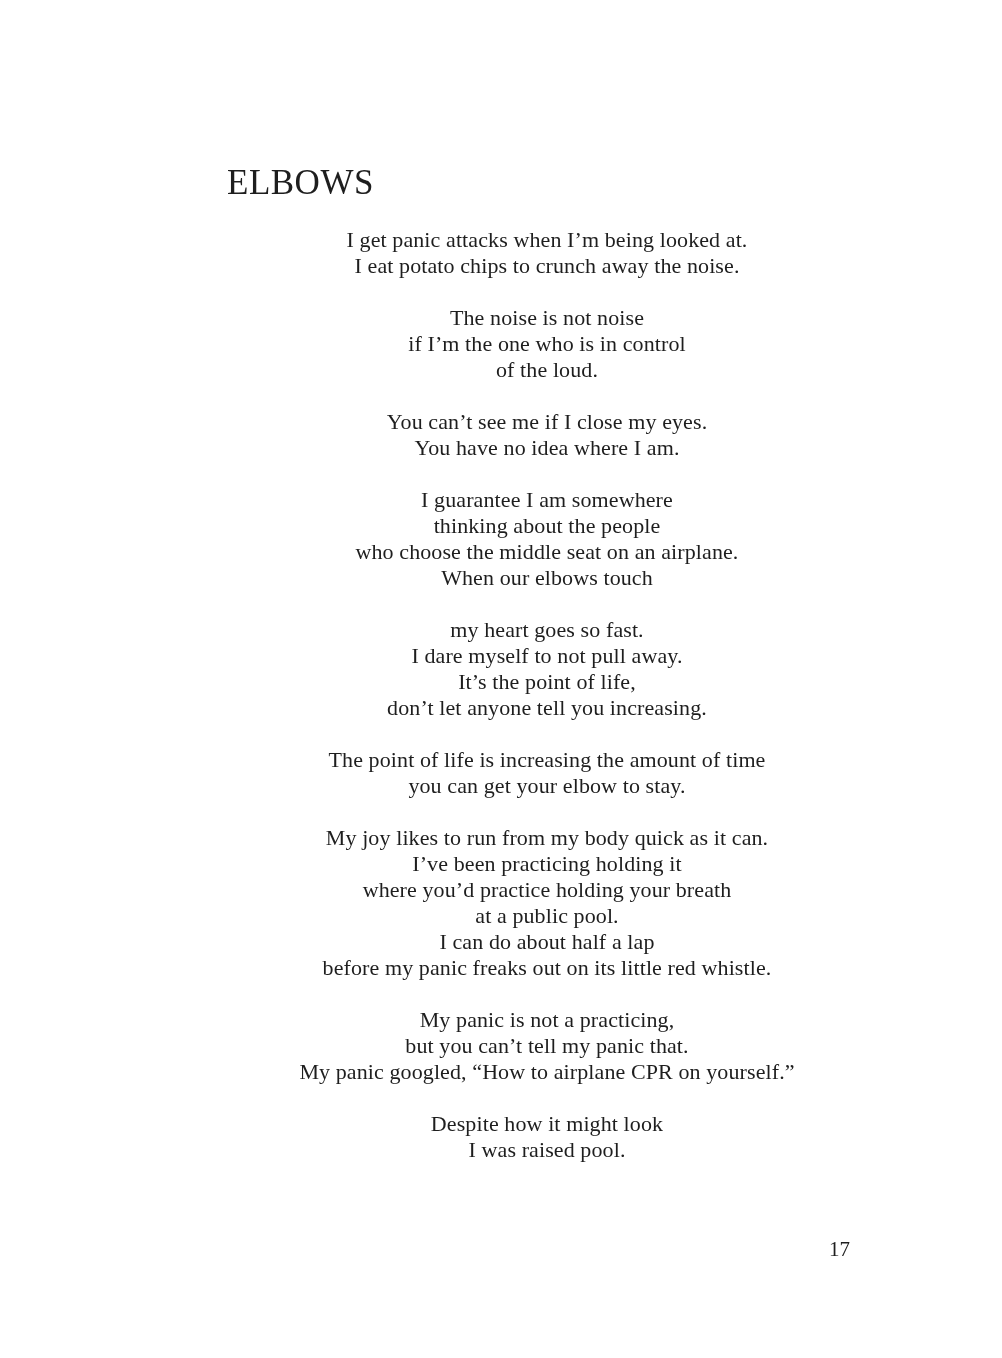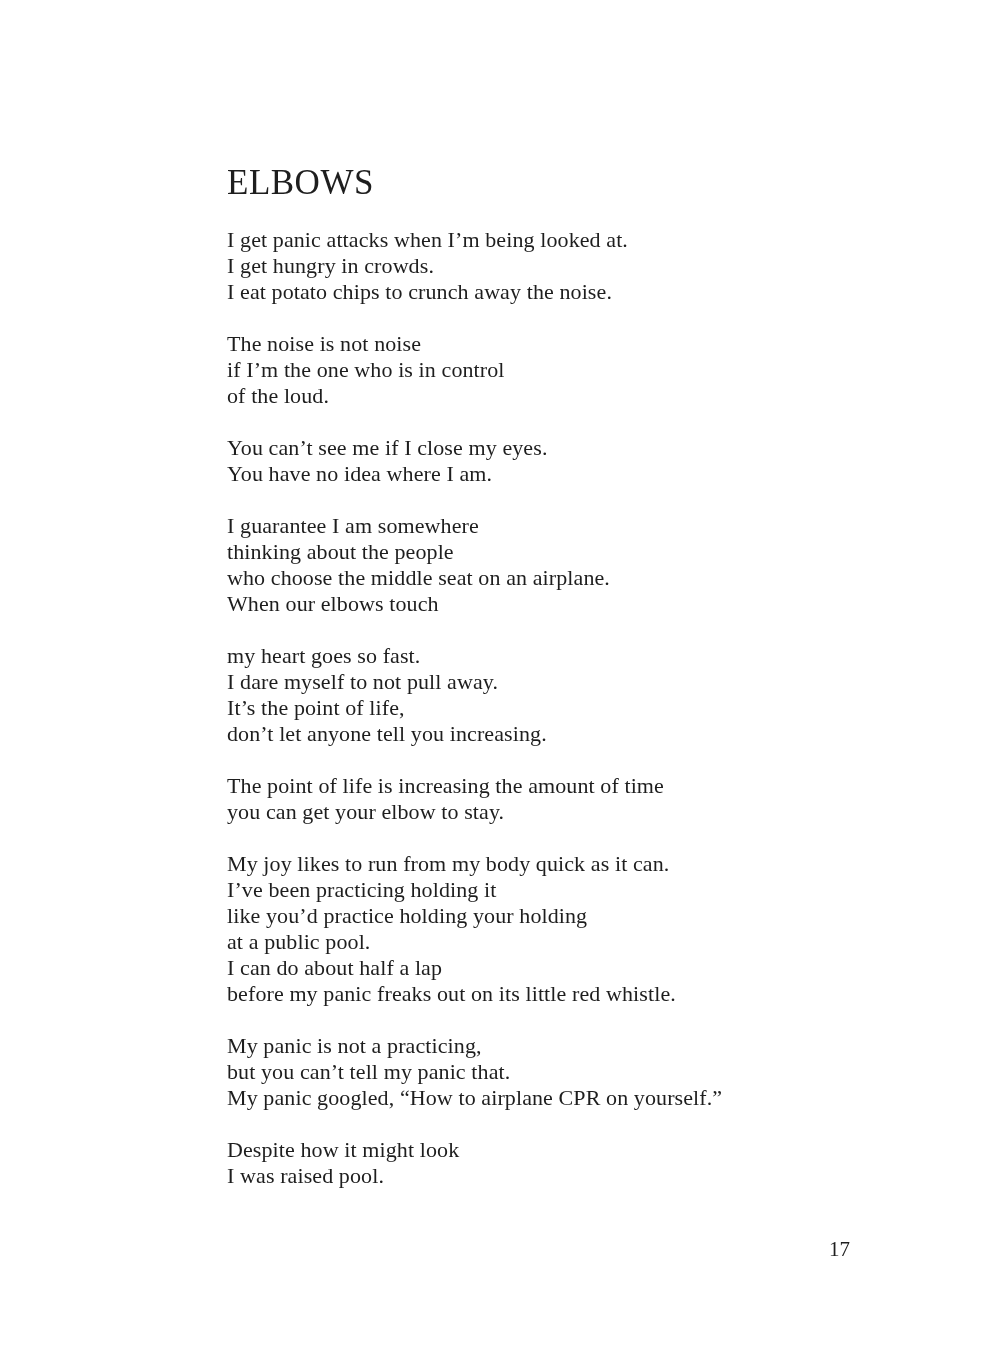--- a/index.html
+++ b/index.html
@@ -25,20 +25,21 @@
   }
   .poem-title {
     font-size: 35px;
     line-height: 40px;
     font-weight: 500;
     letter-spacing: 0.5px;
     margin: 0 0 24px 0;
   }
   .stanza {
     margin: 0 0 26px 0;
+    text-align: center;
   }
   .stanza:last-child {
     margin-bottom: 8px;
   }
   .line {
     font-size: 22px;
     line-height: 26px;
     letter-spacing: 0.1px;
   }
   .folio {
@@ -51,21 +52,20 @@
 </style>
 </head>
 <body>
 
 <div class="page">
   <div class="content">
     <h1 class="poem-title">ELBOWS</h1>
 
     <div class="stanza">
       <div class="line">I get panic attacks when I’m being looked at.</div>
-      <div class="line">I get hungry in crowds.</div>
       <div class="line">I eat potato chips to crunch away the noise.</div>
     </div>
 
     <div class="stanza">
       <div class="line">The noise is not noise</div>
       <div class="line">if I’m the one who is in control</div>
       <div class="line">of the loud.</div>
     </div>
 
     <div class="stanza">
@@ -88,21 +88,21 @@
     </div>
 
     <div class="stanza">
       <div class="line">The point of life is increasing the amount of time</div>
       <div class="line">you can get your elbow to stay.</div>
     </div>
 
     <div class="stanza">
       <div class="line">My joy likes to run from my body quick as it can.</div>
       <div class="line">I’ve been practicing holding it</div>
-      <div class="line">like you’d practice holding your holding</div>
+      <div class="line">where you’d practice holding your breath</div>
       <div class="line">at a public pool.</div>
       <div class="line">I can do about half a lap</div>
       <div class="line">before my panic freaks out on its little red whistle.</div>
     </div>
 
     <div class="stanza">
       <div class="line">My panic is not a practicing,</div>
       <div class="line">but you can’t tell my panic that.</div>
       <div class="line">My panic googled, “How to airplane CPR on yourself.”</div>
     </div>

